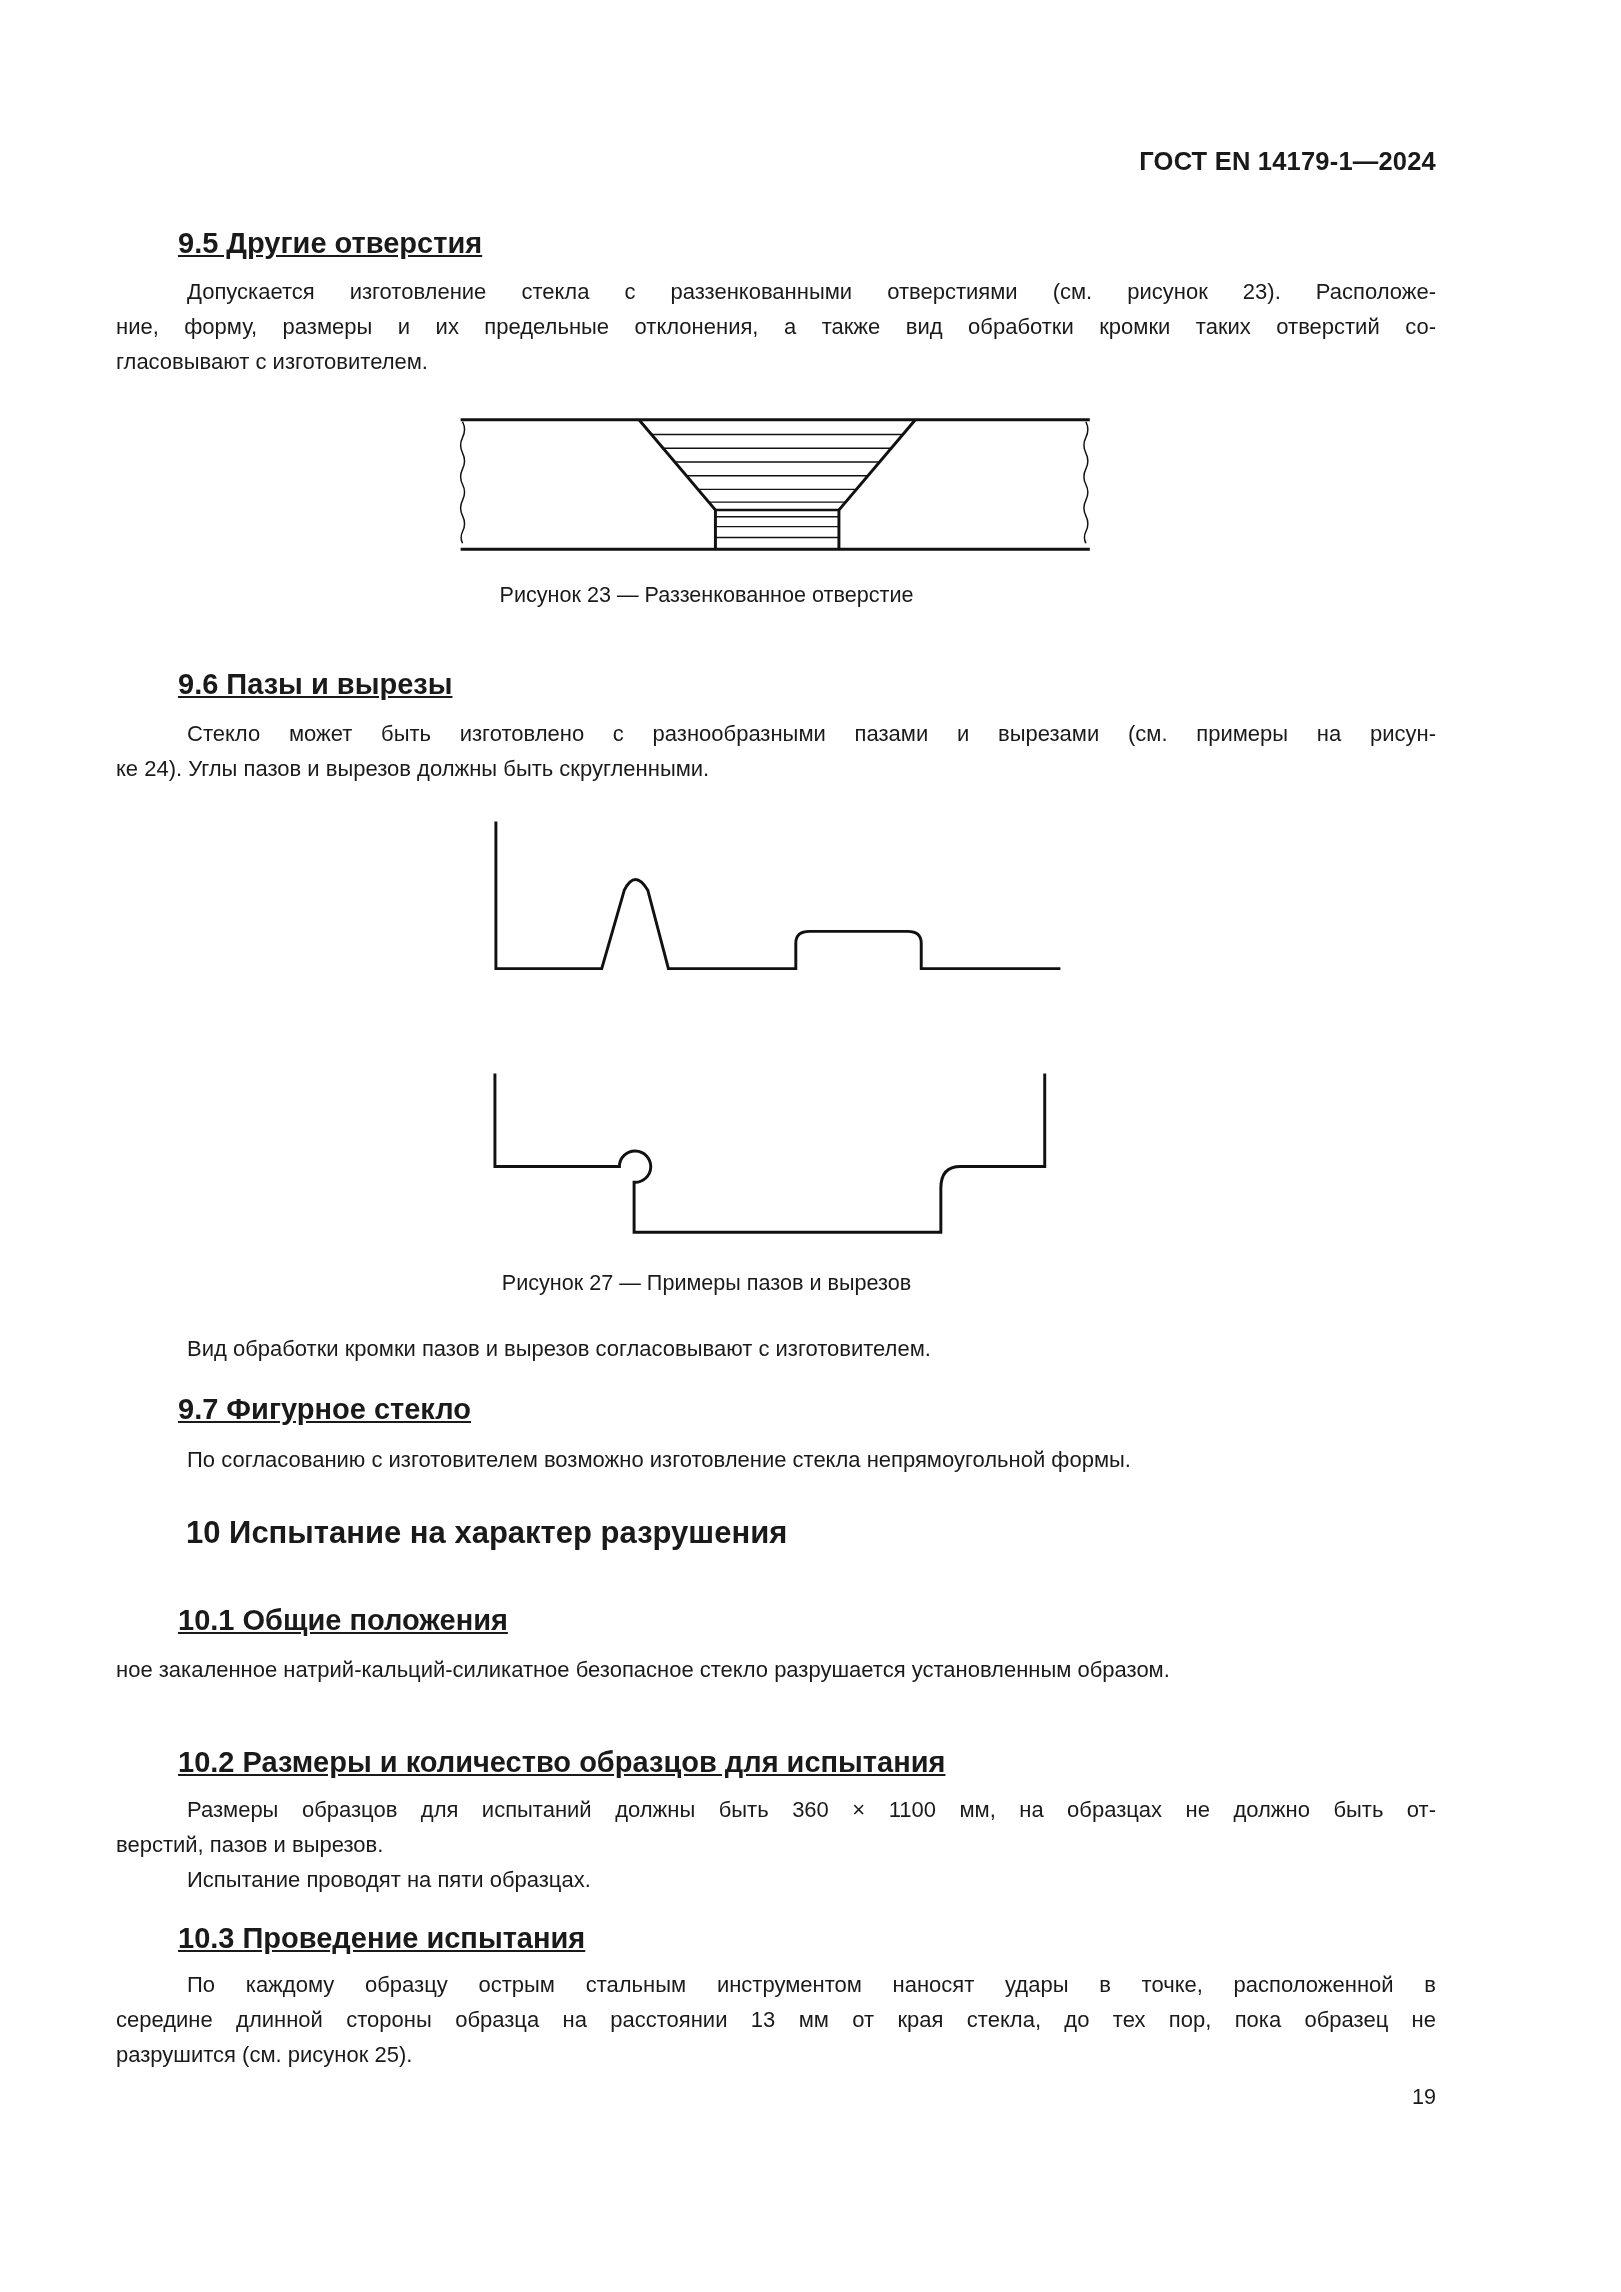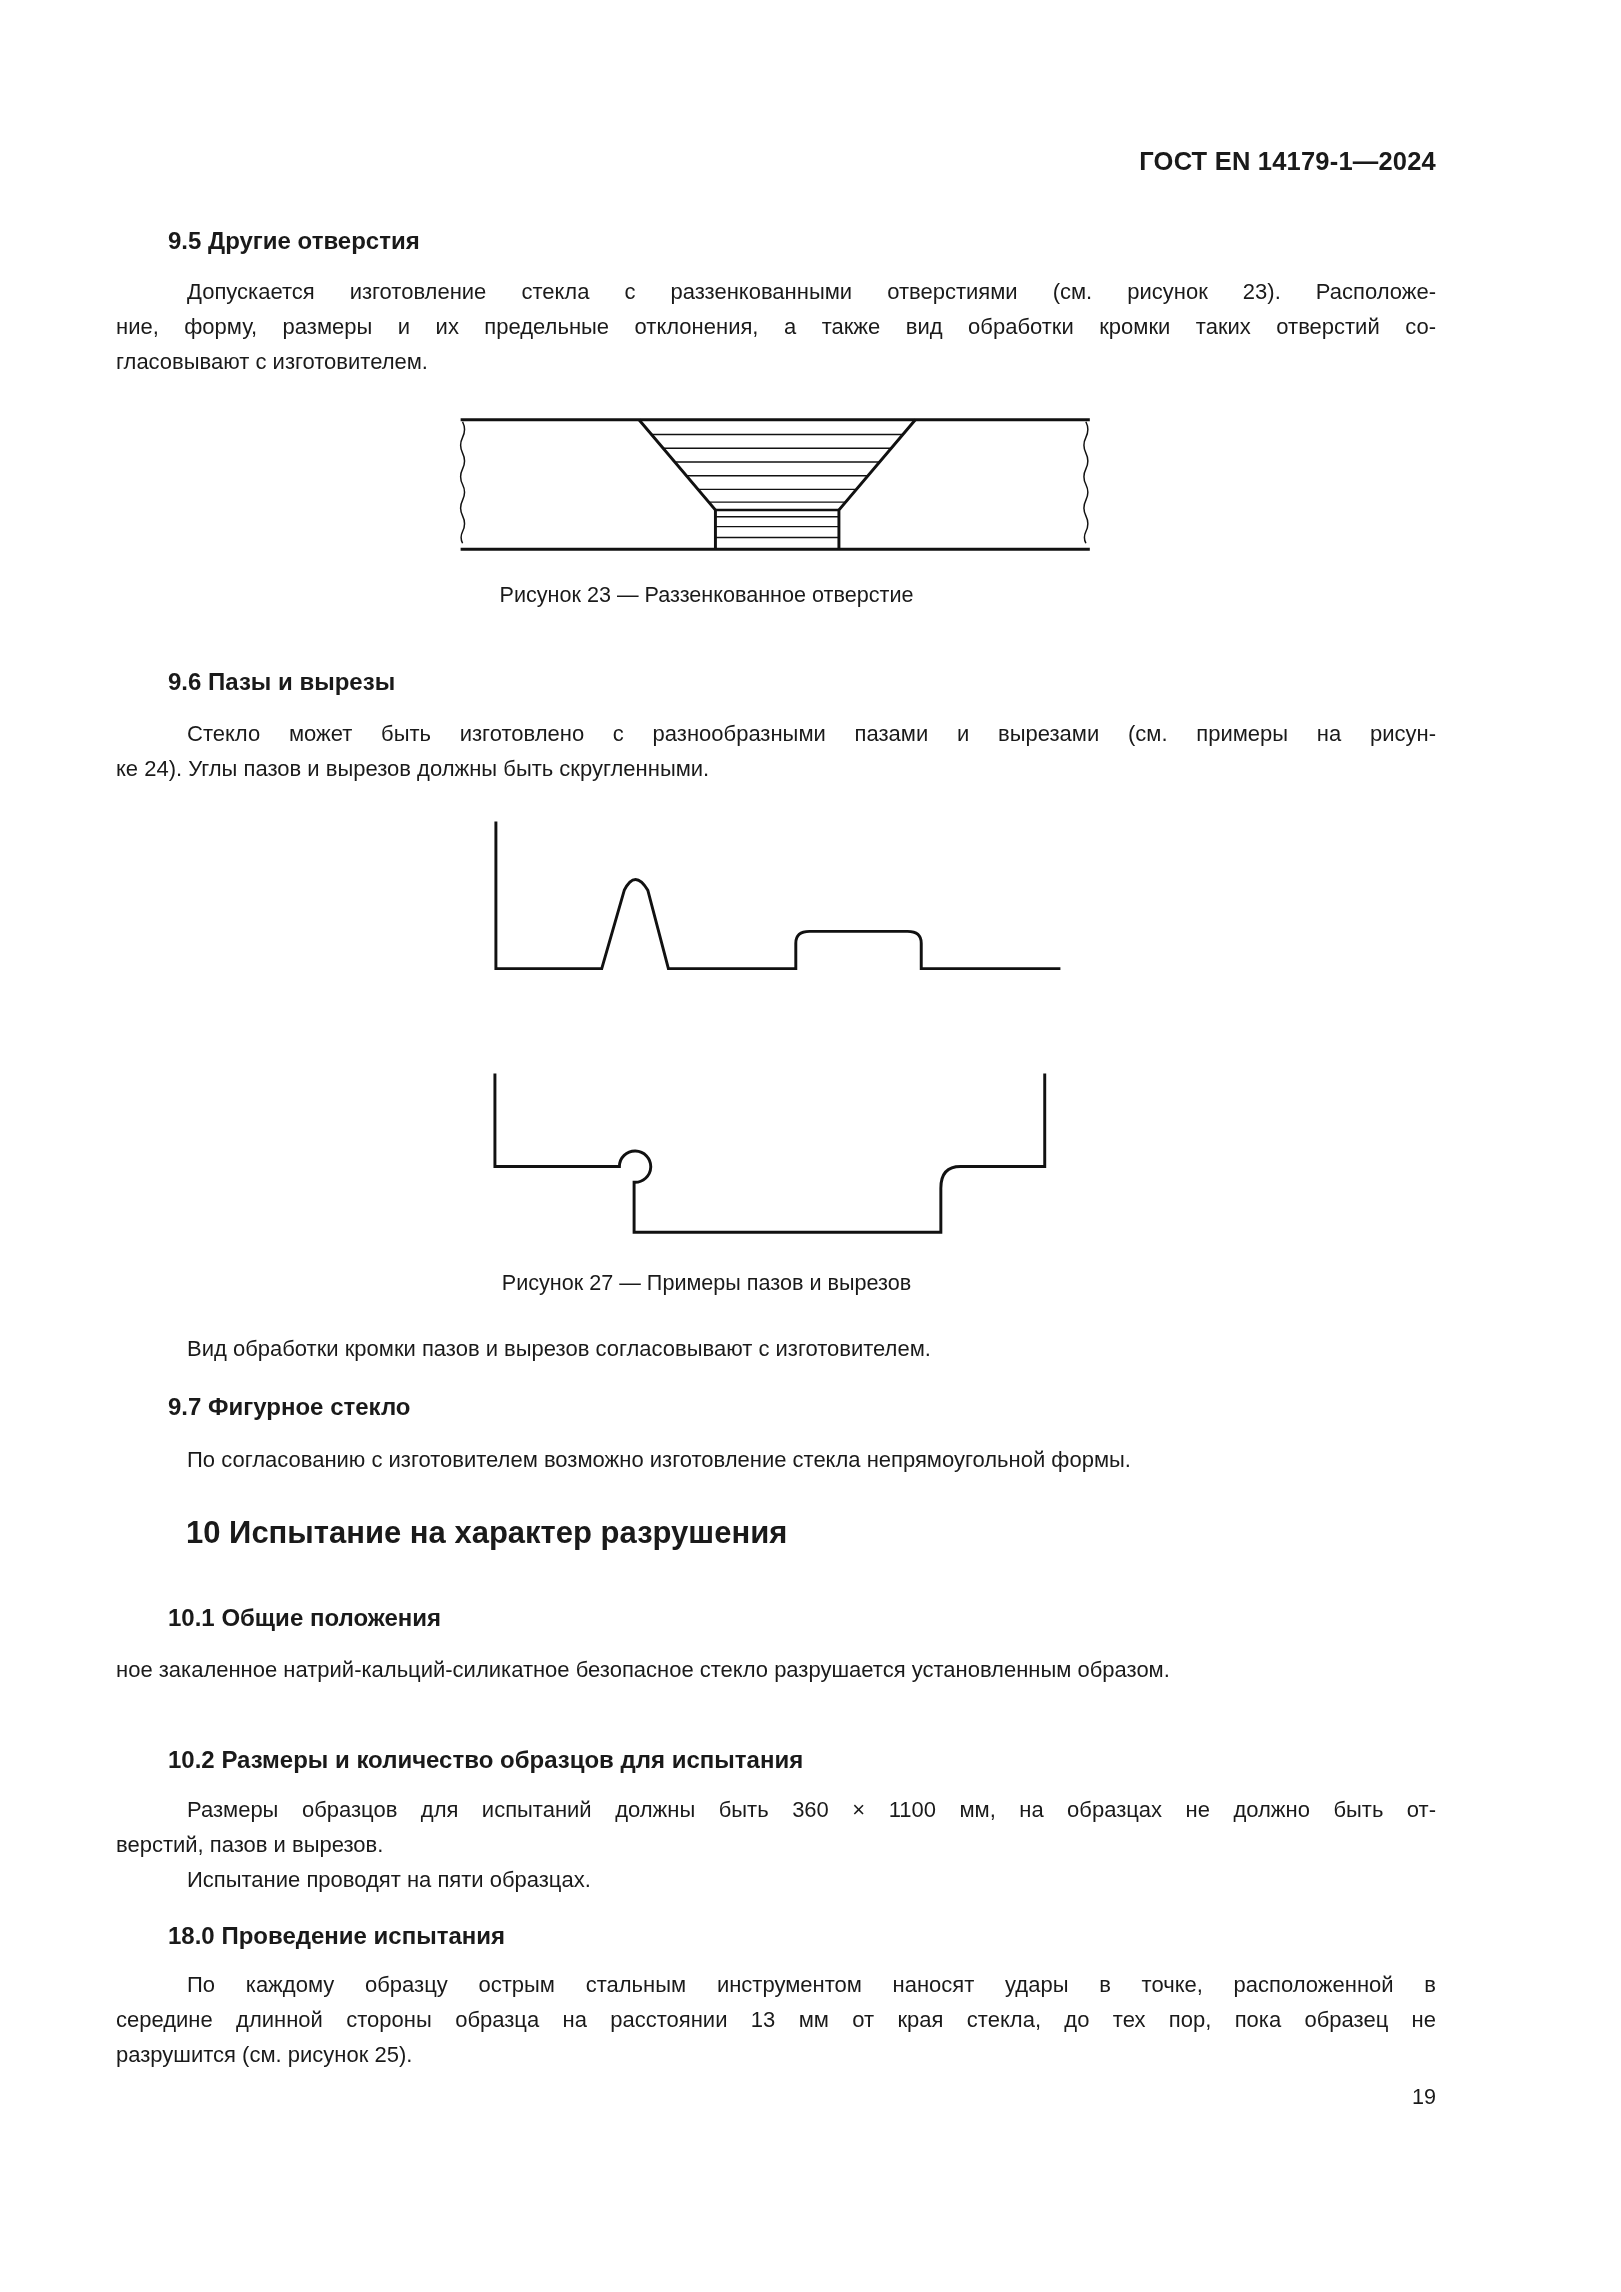--- a/index.html
+++ b/index.html
@@ -1,20 +1,20 @@
 <!DOCTYPE html>
 <html><head>
 <meta charset="utf-8">
 <style>
   html, body { margin:0; padding:0; background:#ffffff; }
   body { width:1621px; height:2293px; position:relative; overflow:hidden; color:#1a1a1a;
          font-family:"Liberation Sans", sans-serif; }
   .abs { position:absolute; }
   .hdr { right:185px; top:147px; font-size:25.5px; font-weight:bold; letter-spacing:0.2px; }
-  .h2 { left:168px; font-size:24px; font-weight:bold; }
+  .h2 { left:178px; font-size:29px; font-weight:bold;text-decoration:underline; }
   .h1 { left:186px; font-size:31px; font-weight:bold; }
   .p { left:116px; width:1320px; font-size:22px; line-height:35px; text-align:justify; }
   .p .line { display:block; text-align:justify; text-align-last:justify; white-space:nowrap; }
   .p .line.last { text-align-last:left; }
   .p .line.ind { padding-left:71px; }
   .cap { left:0; width:1413px; text-align:center; font-size:21.6px; }
   .pno { right:185px; font-size:21.6px; }
   svg { position:absolute; left:0; top:0; }
 </style>
 </head>
@@ -86,21 +86,21 @@
   <span class="line last">ное закаленное натрий-кальций-силикатное безопасное стекло разрушается установленным образом.</span>
 </div>
 
 <div class="abs h2" style="top:1746px;">10.2  Размеры и количество образцов для испытания</div>
 <div class="abs p" style="top:1792px;">
   <span class="line ind">Размеры образцов для испытаний должны быть 360 × 1100 мм, на образцах не должно быть от-</span>
   <span class="line last">верстий, пазов и вырезов.</span>
   <span class="line ind last">Испытание проводят на пяти образцах.</span>
 </div>
 
-<div class="abs h2" style="top:1922px;">18.0  Проведение испытания</div>
+<div class="abs h2" style="top:1922px;">10.3  Проведение испытания</div>
 <div class="abs p" style="top:1967px;">
   <span class="line ind">По каждому образцу острым стальным инструментом наносят удары в точке, расположенной в</span>
   <span class="line">середине длинной стороны образца на расстоянии 13 мм от края стекла, до тех пор, пока образец не</span>
   <span class="line last">разрушится (см. рисунок 25).</span>
 </div>
 
 <div class="abs pno" style="top:2084px;margin-left:32px;">19</div>
 
 
 </body></html>

